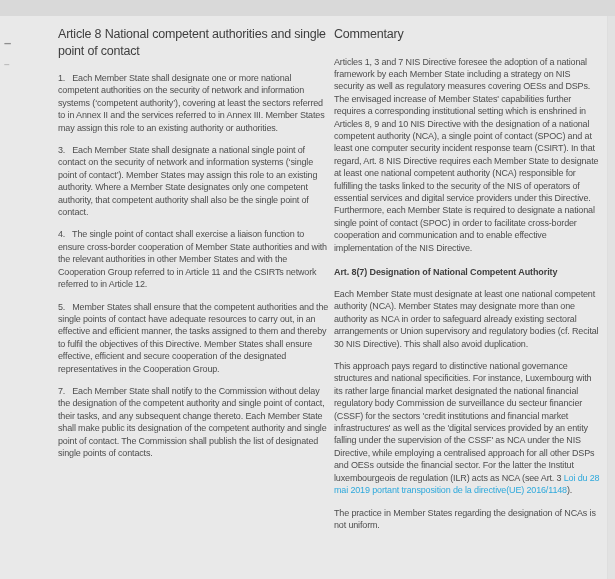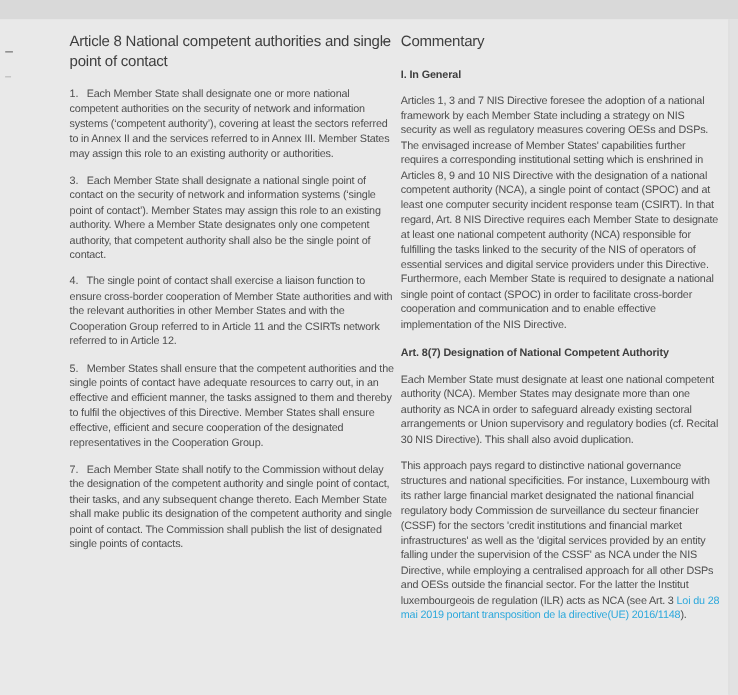--- a/index.html
+++ b/index.html
@@ -86,19 +86,19 @@
   <h1>Article 8 National competent authorities and single point of contact</h1>
   <p>1.&nbsp;&nbsp; Each Member State shall designate one or more national competent authorities on the security of network and information systems (‘competent authority’), covering at least the sectors referred to in Annex II and the services referred to in Annex III. Member States may assign this role to an existing authority or authorities.</p>
   <p>3.&nbsp;&nbsp; Each Member State shall designate a national single point of contact on the security of network and information systems (‘single point of contact’). Member States may assign this role to an existing authority. Where a Member State designates only one competent authority, that competent authority shall also be the single point of contact.</p>
   <p>4.&nbsp;&nbsp; The single point of contact shall exercise a liaison function to ensure cross-border cooperation of Member State authorities and with the relevant authorities in other Member States and with the Cooperation Group referred to in Article 11 and the CSIRTs network referred to in Article 12.</p>
   <p>5.&nbsp;&nbsp; Member States shall ensure that the competent authorities and the single points of contact have adequate resources to carry out, in an effective and efficient manner, the tasks assigned to them and thereby to fulfil the objectives of this Directive. Member States shall ensure effective, efficient and secure cooperation of the designated representatives in the Cooperation Group.</p>
   <p>7.&nbsp;&nbsp; Each Member State shall notify to the Commission without delay the designation of the competent authority and single point of contact, their tasks, and any subsequent change thereto. Each Member State shall make public its designation of the competent authority and single point of contact. The Commission shall publish the list of designated single points of contacts.</p>
 </div>
 
 <div class="panel panel-commentary">
   <h1>Commentary</h1>
-  <h2 class="first">I. In General</h2>
   <p>Articles 1, 3 and 7 NIS Directive foresee the adoption of a national framework by each Member State including a strategy on NIS security as well as regulatory measures covering OESs and DSPs. The envisaged increase of Member States' capabilities further requires a corresponding institutional setting which is enshrined in Articles 8, 9 and 10 NIS Directive with the designation of a national competent authority (NCA), a single point of contact (SPOC) and at least one computer security incident response team (CSIRT). In that regard, Art. 8 NIS Directive requires each Member State to designate at least one national competent authority (NCA) responsible for fulfilling the tasks linked to the security of the NIS of operators of essential services and digital service providers under this Directive. Furthermore, each Member State is required to designate a national single point of contact (SPOC) in order to facilitate cross-border cooperation and communication and to enable effective implementation of the NIS Directive.</p>
   <h2>Art. 8(7) Designation of National Competent Authority</h2>
   <p>Each Member State must designate at least one national competent authority (NCA). Member States may designate more than one authority as NCA in order to safeguard already existing sectoral arrangements or Union supervisory and regulatory bodies (cf. Recital 30 NIS Directive). This shall also avoid duplication.</p>
   <p><span>This approach pays regard to distinctive national governance structures and national specificities. For instance, Luxembourg with its rather large financial market designated the national financial regulatory body Commission de surveillance du secteur financier (CSSF) for the sectors 'credit institutions and financial market infrastructures' as well as the 'digital services provided by an entity falling under the supervision of the CSSF' as NCA under the NIS Directive, while employing a centralised approach for all other DSPs and OESs outside the financial sector. For the latter the Institut luxembourgeois de regulation (ILR) acts as NCA (see Art. 3 </span><a class="law-link">Loi du 28 mai 2019 portant transposition de la directive(UE) 2016/1148</a><span>).</span></p>
+  <p>The practice in Member States regarding the designation of NCAs is not uniform.</p>
 
 </div>
 
 </body></html>

